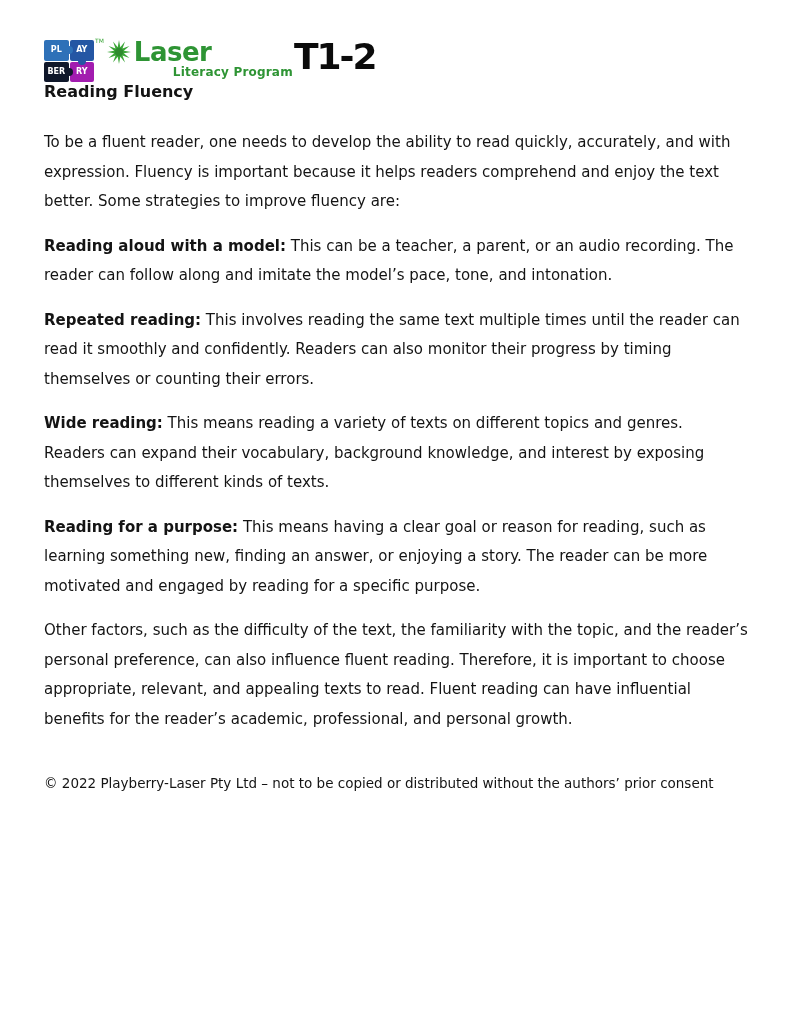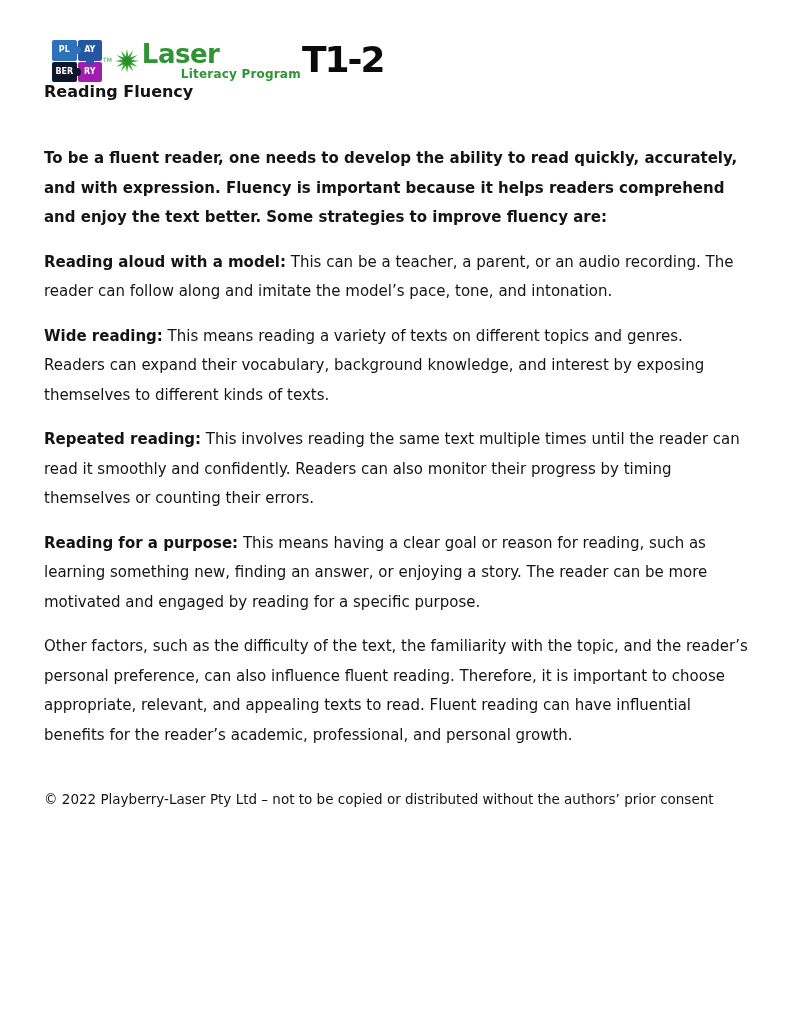--- a/index.html
+++ b/index.html
@@ -16,21 +16,21 @@
     padding:38px 43px 0 44px;
     background:#ffffff;
   }
   
   .header { display:flex; justify-content:space-between; align-items:flex-start; }
   .header-left { margin-top:11px; }
   .doc-title { font-weight:bold; font-size:15px; letter-spacing:.3px; line-height:19px; }
   .doc-subtitle { font-size:15.5px; line-height:20px; margin-top:23px; font-weight:normal; }
 
   
-  .logo { display:flex; align-items:center;margin-left:8px; }
+  .logo { display:flex; align-items:flex-start; }
   .puzzle {
     position:relative; width:50px; height:42px;
     display:grid; grid-template-columns:1fr 1fr; grid-template-rows:1fr 1fr; gap:1px;
     margin-top:2px;
   }
   .tile {
     position:relative; display:flex; align-items:center; justify-content:center;
     color:#fff; font-size:8px; font-weight:bold; border-radius:2px; line-height:1;
   }
   .knob { position:absolute; width:8px; height:8px; border-radius:50%; background-color:inherit; z-index:2; }
@@ -39,21 +39,21 @@
   .tm-mark { font-size:6px; color:#3aa537; margin:0 1px 0 1px; line-height:1; }
   .starburst { margin:2px 3px 0 2px; }
   .brand-col { display:flex; flex-direction:column; align-items:flex-start; margin-top:1px; }
   .brand-text { color:#2e9434; font-weight:bold; font-size:26px; line-height:26px; letter-spacing:-.5px; }
   .brand-sub { color:#2e9434; font-weight:bold; font-size:12px; line-height:11px; margin-top:2px; letter-spacing:.2px;padding-left:39px; }
   .level-badge { color:#0b0b0b; font-weight:bold; font-size:36px; line-height:38px; letter-spacing:-2px; margin-left:1px; }
 
   
   .section-heading { font-weight:bold; font-size:16px; line-height:20px; }
   .body-copy p { font-size:15px; line-height:29.5px; margin-top:15px; }
-  .body-copy p.intro { margin-top:42px;font-weight:bold; }
+  .body-copy p.intro { margin-top:26px; }
   .body-copy strong { font-weight:bold; }
 
   
   .footer-note { font-size:13.5px; line-height:18px; margin-top:40px; color:#141414; }
 </style>
 </head>
 <body>
 
 <div class="page">
 
@@ -90,23 +90,23 @@
     </div>
   </div>
 
   <div class="section-heading">Reading Fluency</div>
 
   <div class="body-copy">
     <p class="intro">To be a fluent reader, one needs to develop the ability to read quickly, accurately, and with expression. Fluency is important because it helps readers comprehend and enjoy the text better. Some strategies to improve fluency are:</p>
 
     <p><strong>Reading aloud with a model:</strong> <span>This can be a teacher, a parent, or an audio recording. The reader can follow along and imitate the model’s pace, tone, and intonation.</span></p>
 
+    <p><strong>Repeated reading:</strong> <span>This involves reading the same text multiple times until the reader can read it smoothly and confidently. Readers can also monitor their progress by timing themselves or counting their errors.</span></p>
+
     <p><strong>Wide reading:</strong> <span>This means reading a variety of texts on different topics and genres. Readers can expand their vocabulary, background knowledge, and interest by exposing themselves to different kinds of texts.</span></p>
-
-    <p><strong>Repeated reading:</strong> <span>This involves reading the same text multiple times until the reader can read it smoothly and confidently. Readers can also monitor their progress by timing themselves or counting their errors.</span></p>
 
     <p><strong>Reading for a purpose:</strong> <span>This means having a clear goal or reason for reading, such as learning something new, finding an answer, or enjoying a story. The reader can be more motivated and engaged by reading for a specific purpose.</span></p>
 
     <p>Other factors, such as the difficulty of the text, the familiarity with the topic, and the reader’s personal preference, can also influence fluent reading. Therefore, it is important to choose appropriate, relevant, and appealing texts to read. Fluent reading can have influential benefits for the reader’s academic, professional, and personal growth.</p>
   </div>
 
   <div class="footer-note">© 2022 Playberry-Laser Pty Ltd – not to be copied or distributed without the authors’ prior consent</div>
 
 </div>
 

